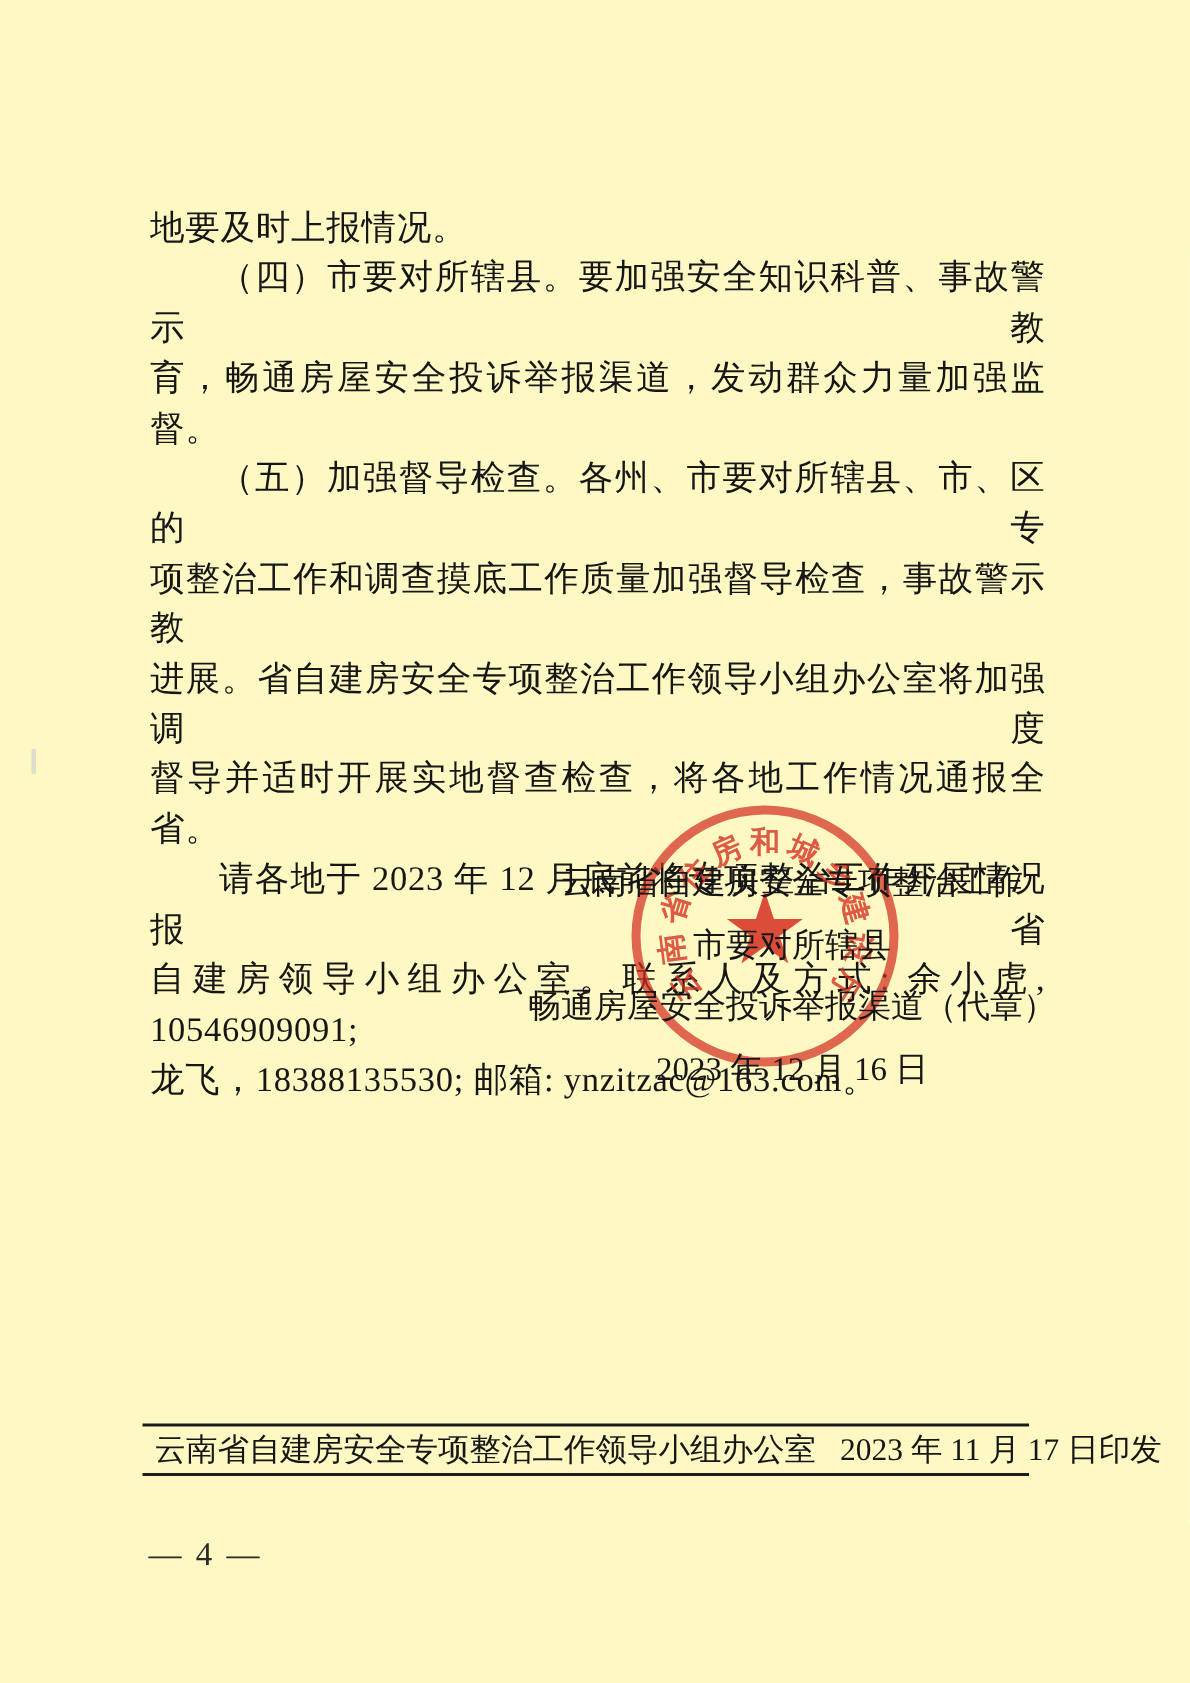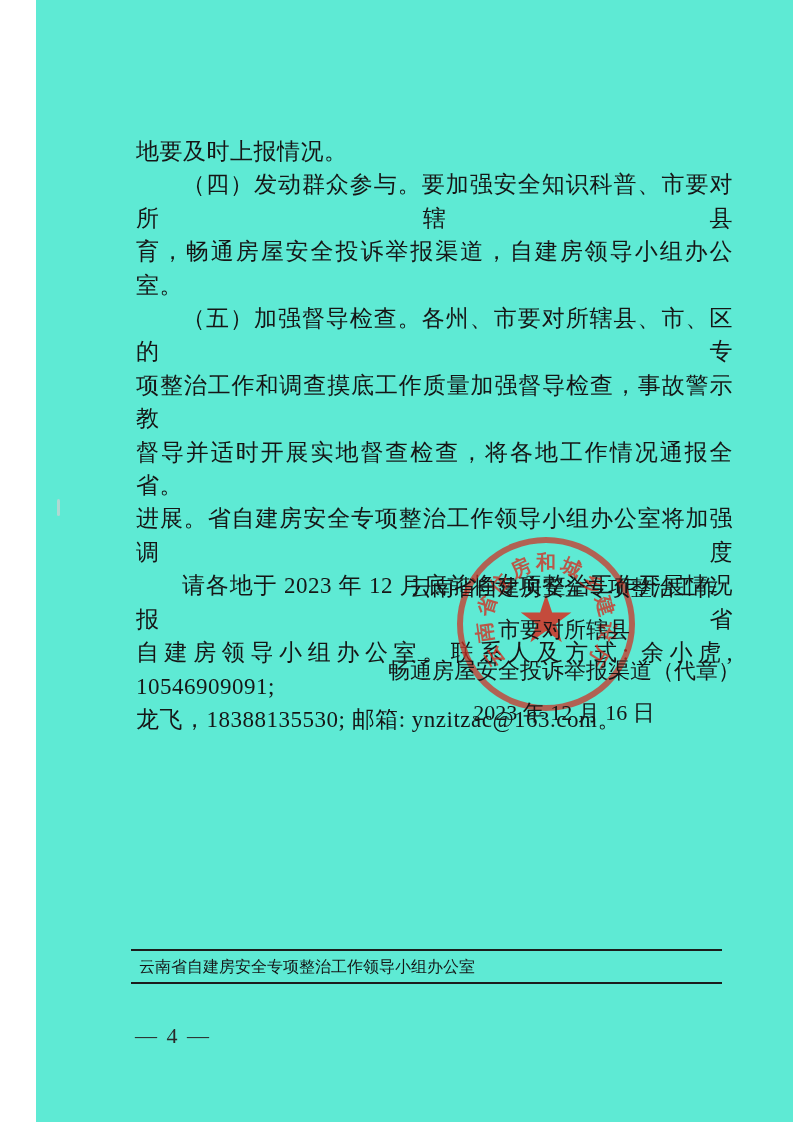--- a/index.html
+++ b/index.html
@@ -6,22 +6,21 @@
   body {
     width: 793px; height: 1122px;
     background: #ffffff;
     position: relative;
     font-family: "Liberation Serif", "DejaVu Serif", serif;
     color: #1a1a1a;
     overflow: hidden;
   }
   .page {
     position: absolute; inset: 0;
-    background: #5eead4;
-    margin-left: 36px;
+    background: #fef9c3;
   }
   
   .body-text {
     position: absolute;
     left: 100px; top: 135px; width: 597px;
     font-size: 23px;
     line-height: 33.4px;
     letter-spacing: 0.5px;
     color: #161616;
   }
@@ -68,21 +67,21 @@
   
   .footer-rule {
     position: absolute; left: 95px; width: 591px; height: 2px;
     background: #1c1c1c;
   }
   .footer-rule.top { top: 949px; }
   .footer-rule.bottom { top: 982px; }
   .footer-row {
     position: absolute; left: 103px; top: 952px; width: 575px;
     display: flex; align-items: center; gap: 16px;
-    font-size: 16px; line-height: 29px; color: #161616;
+    font-size: 21px; line-height: 29px; color: #161616;
     white-space: nowrap;
   }
   .page-number {
     position: absolute; left: 99px; top: 1023px;
     font-size: 22px; color: #2a2a2a; letter-spacing: 2px;
   }
   .scan-artifact {
     position: absolute; left: 21px; top: 499px;
     width: 3px; height: 17px; background: #d2d2d2; opacity: .7;
     border-radius: 2px;
@@ -90,26 +89,26 @@
 </style>
 </head>
 <body>
 
 <div class="page">
 
   <div class="scan-artifact"></div>
 
   <div class="body-text">
     <div class="line end">地要及时上报情况。</div>
-    <div class="line indent">（四）发动群众参与。要加强安全知识科普、市要对所辖县</div>
-    <div class="line end">育，畅通房屋安全投诉举报渠道，自建房领导小组办公室。</div>
+    <div class="line indent">（四）市要对所辖县。要加强安全知识科普、事故警示教</div>
+    <div class="line end">育，畅通房屋安全投诉举报渠道，发动群众力量加强监督。</div>
     <div class="line indent">（五）加强督导检查。各州、市要对所辖县、市、区的专</div>
     <div class="line">项整治工作和调查摸底工作质量加强督导检查，事故警示教</div>
+    <div class="line">进展。省自建房安全专项整治工作领导小组办公室将加强调度</div>
     <div class="line end">督导并适时开展实地督查检查，将各地工作情况通报全省。</div>
-    <div class="line">进展。省自建房安全专项整治工作领导小组办公室将加强调度</div>
     <div class="line indent">请各地于 2023 年 12 月底前将专项整治工作开展情况报省</div>
     <div class="line">自建房领导小组办公室。联系人及方式: 余小虎, 10546909091;</div>
     <div class="line end">龙飞，18388135530; 邮箱: ynzitzac@163.com。</div>
   </div>
 
   <div class="seal">
     <span class="seal-star">★</span>
   <span class="seal-char" style="transform: rotate(-122deg) translateY(-62px);">云</span>
       <span class="seal-char" style="transform: rotate(-97.6deg) translateY(-62px);">南</span>
       <span class="seal-char" style="transform: rotate(-73.2deg) translateY(-62px);">省</span>
@@ -126,18 +125,19 @@
   <div class="signature">
     <div>云南省自建房安全专项整治工作</div>
     <div>市要对所辖县</div>
     <div>畅通房屋安全投诉举报渠道（代章）</div>
     <div>2023 年 12 月 16 日</div>
   </div>
 
   <div class="footer-rule top"></div>
   <div class="footer-row">
     <span>云南省自建房安全专项整治工作领导小组办公室</span>
+    <span>2023 年 11 月 17 日印发</span>
   </div>
   <div class="footer-rule bottom"></div>
 
   <div class="page-number">— 4 —</div>
 
 </div>
 
 </body></html>

